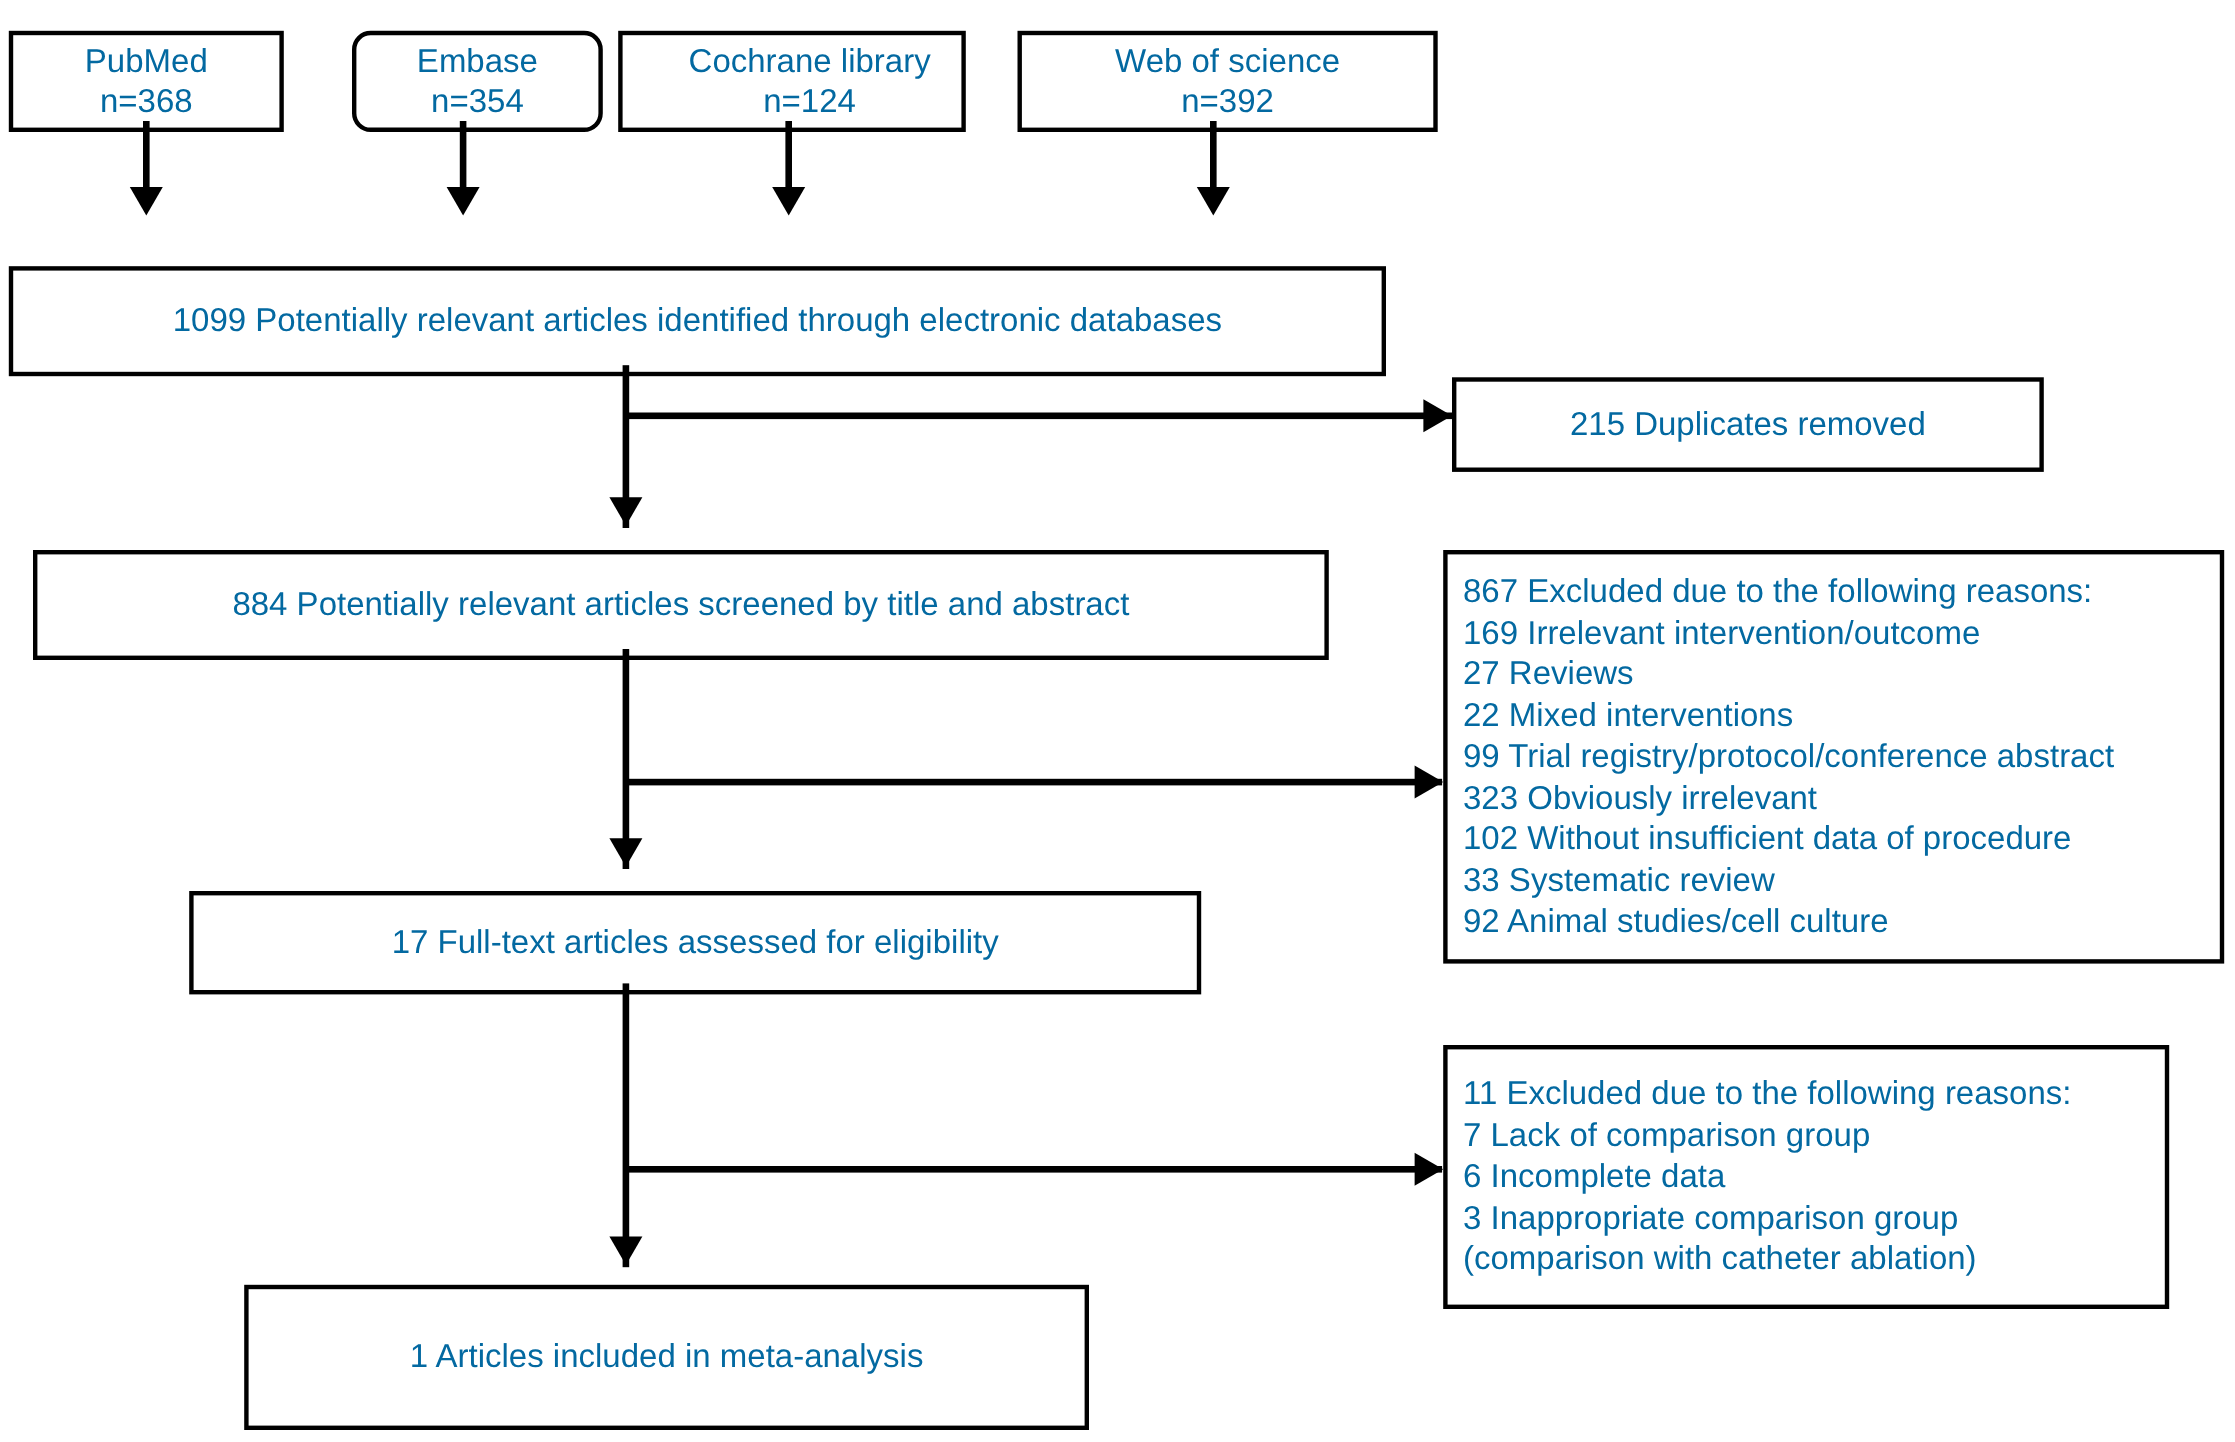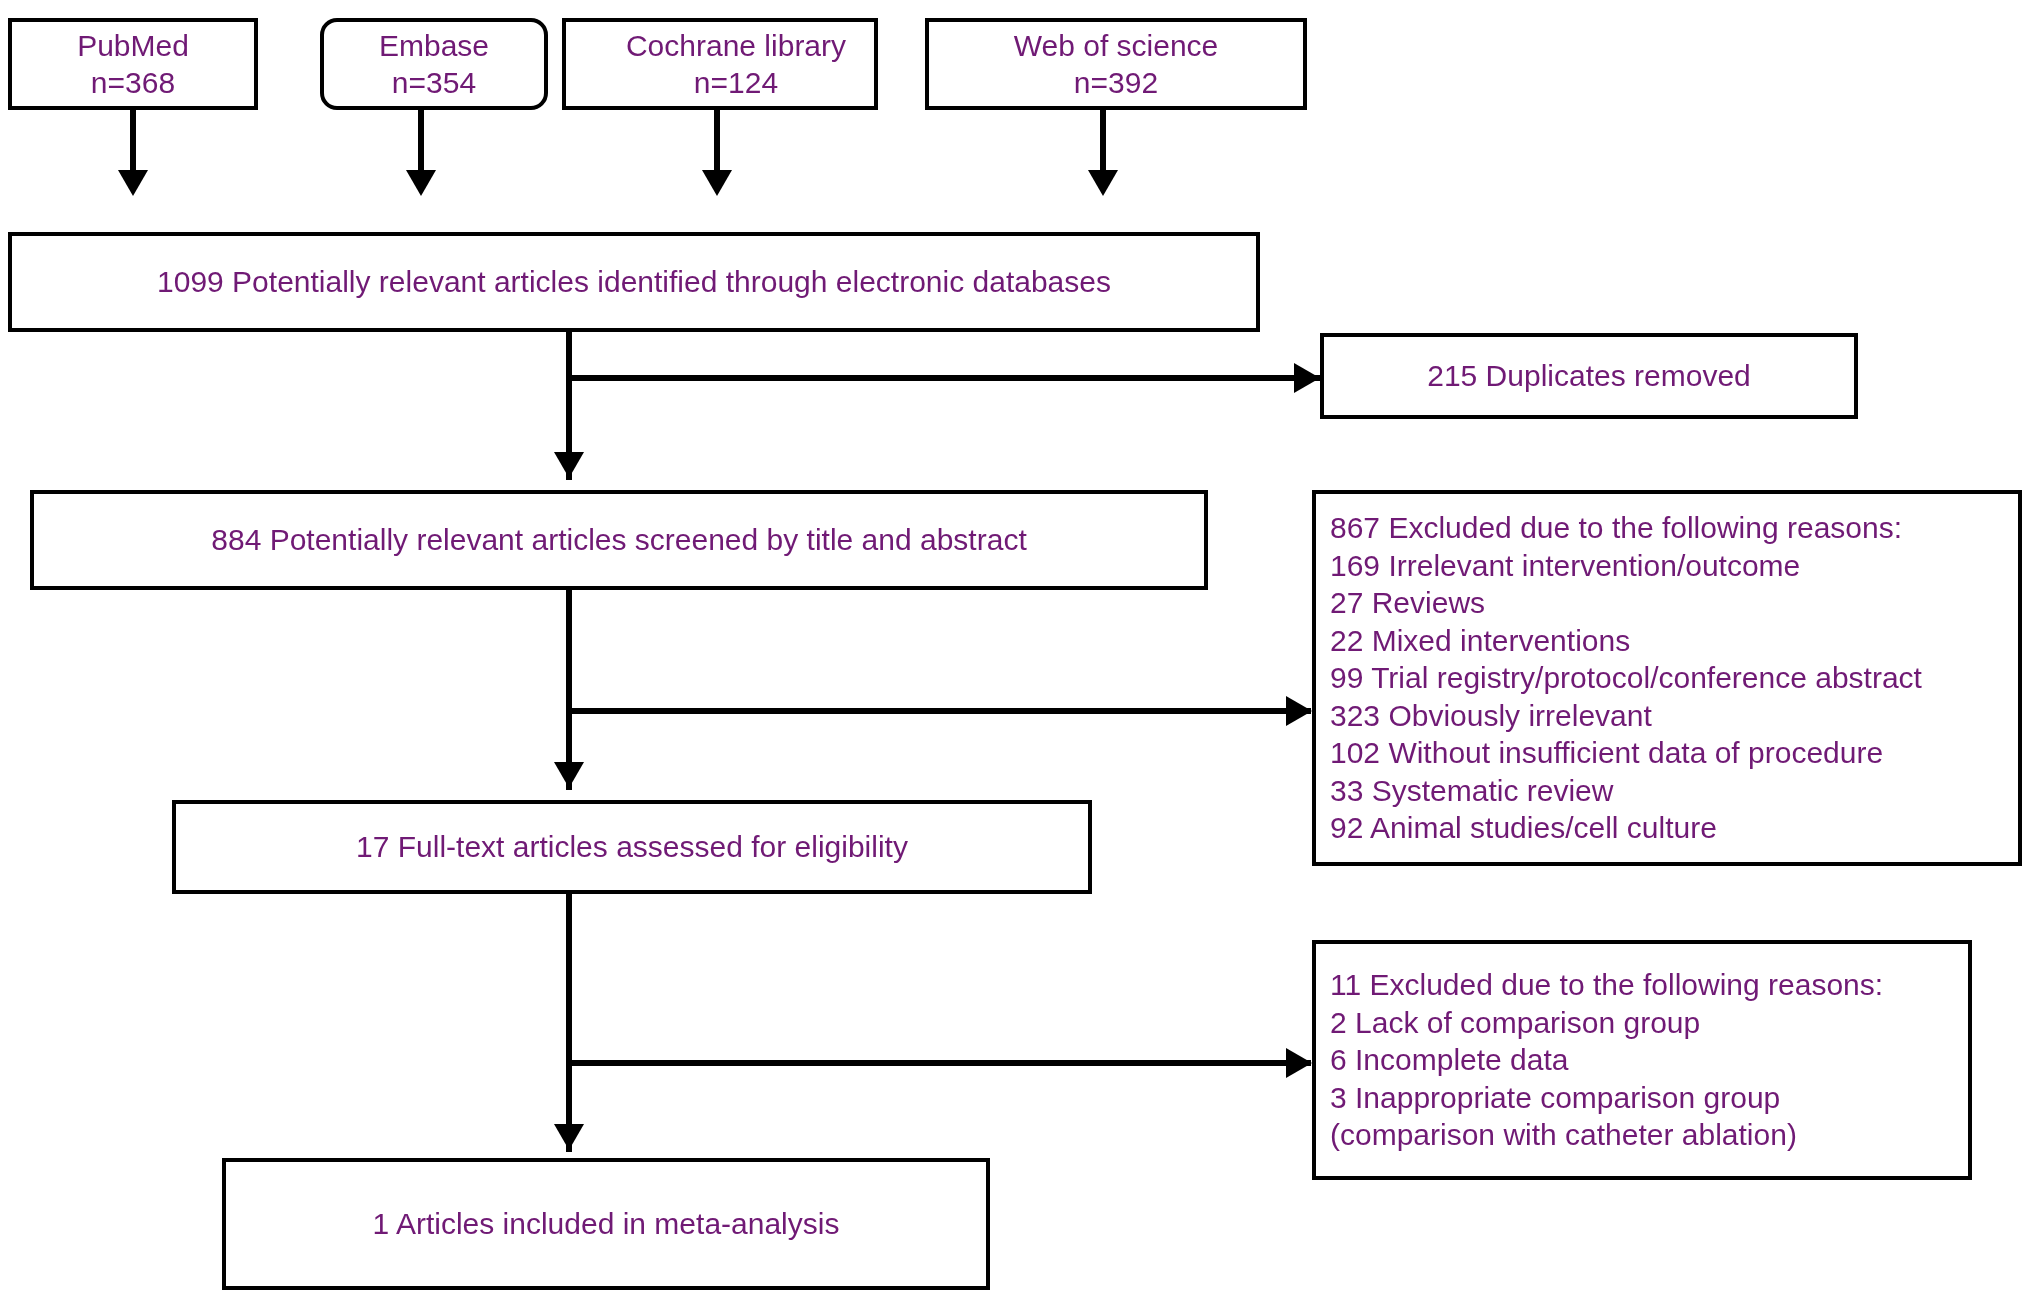--- a/index.html
+++ b/index.html
@@ -22,21 +22,22 @@
     position: absolute;
     box-sizing: border-box;
     border: 4px solid #000000;
     background: #ffffff;
     display: flex;
     align-items: center;
     justify-content: center;
     text-align: center;
     font-size: 30px;
     line-height: 1.25;
-    color: #701a75;
+    color: #0369a1;
+    margin-top: 10px;
   }
   .box.left {
     justify-content: flex-start;
     text-align: left;
   }
   .box .inner {
     padding: 4px 14px;
     white-space: pre-line;
   }
   .src-box {
@@ -140,21 +141,21 @@
   </div>
 
   <div class="line vline" style="left:566px; top:894px; height:258px;"></div>
   <div class="arrow-down" style="left:554px; top:1124px;"></div>
 
   <div class="line hline" style="left:569px; top:1060px; width:742px;"></div>
   <div class="arrow-right" style="left:1286px; top:1048px;"></div>
 
   <div class="box left" style="left:1312px; top:940px; width:660px; height:240px;">
     <span class="inner">11 Excluded due to the following reasons:
-2 Lack of comparison group
+7 Lack of comparison group
 6 Incomplete data
 3 Inappropriate comparison group
 (comparison with catheter ablation)</span>
   </div>
 
   <div class="box" style="left:222px; top:1158px; width:768px; height:132px;">
     <span class="inner">1 Articles included in meta-analysis</span>
   </div>
 
 </div>

